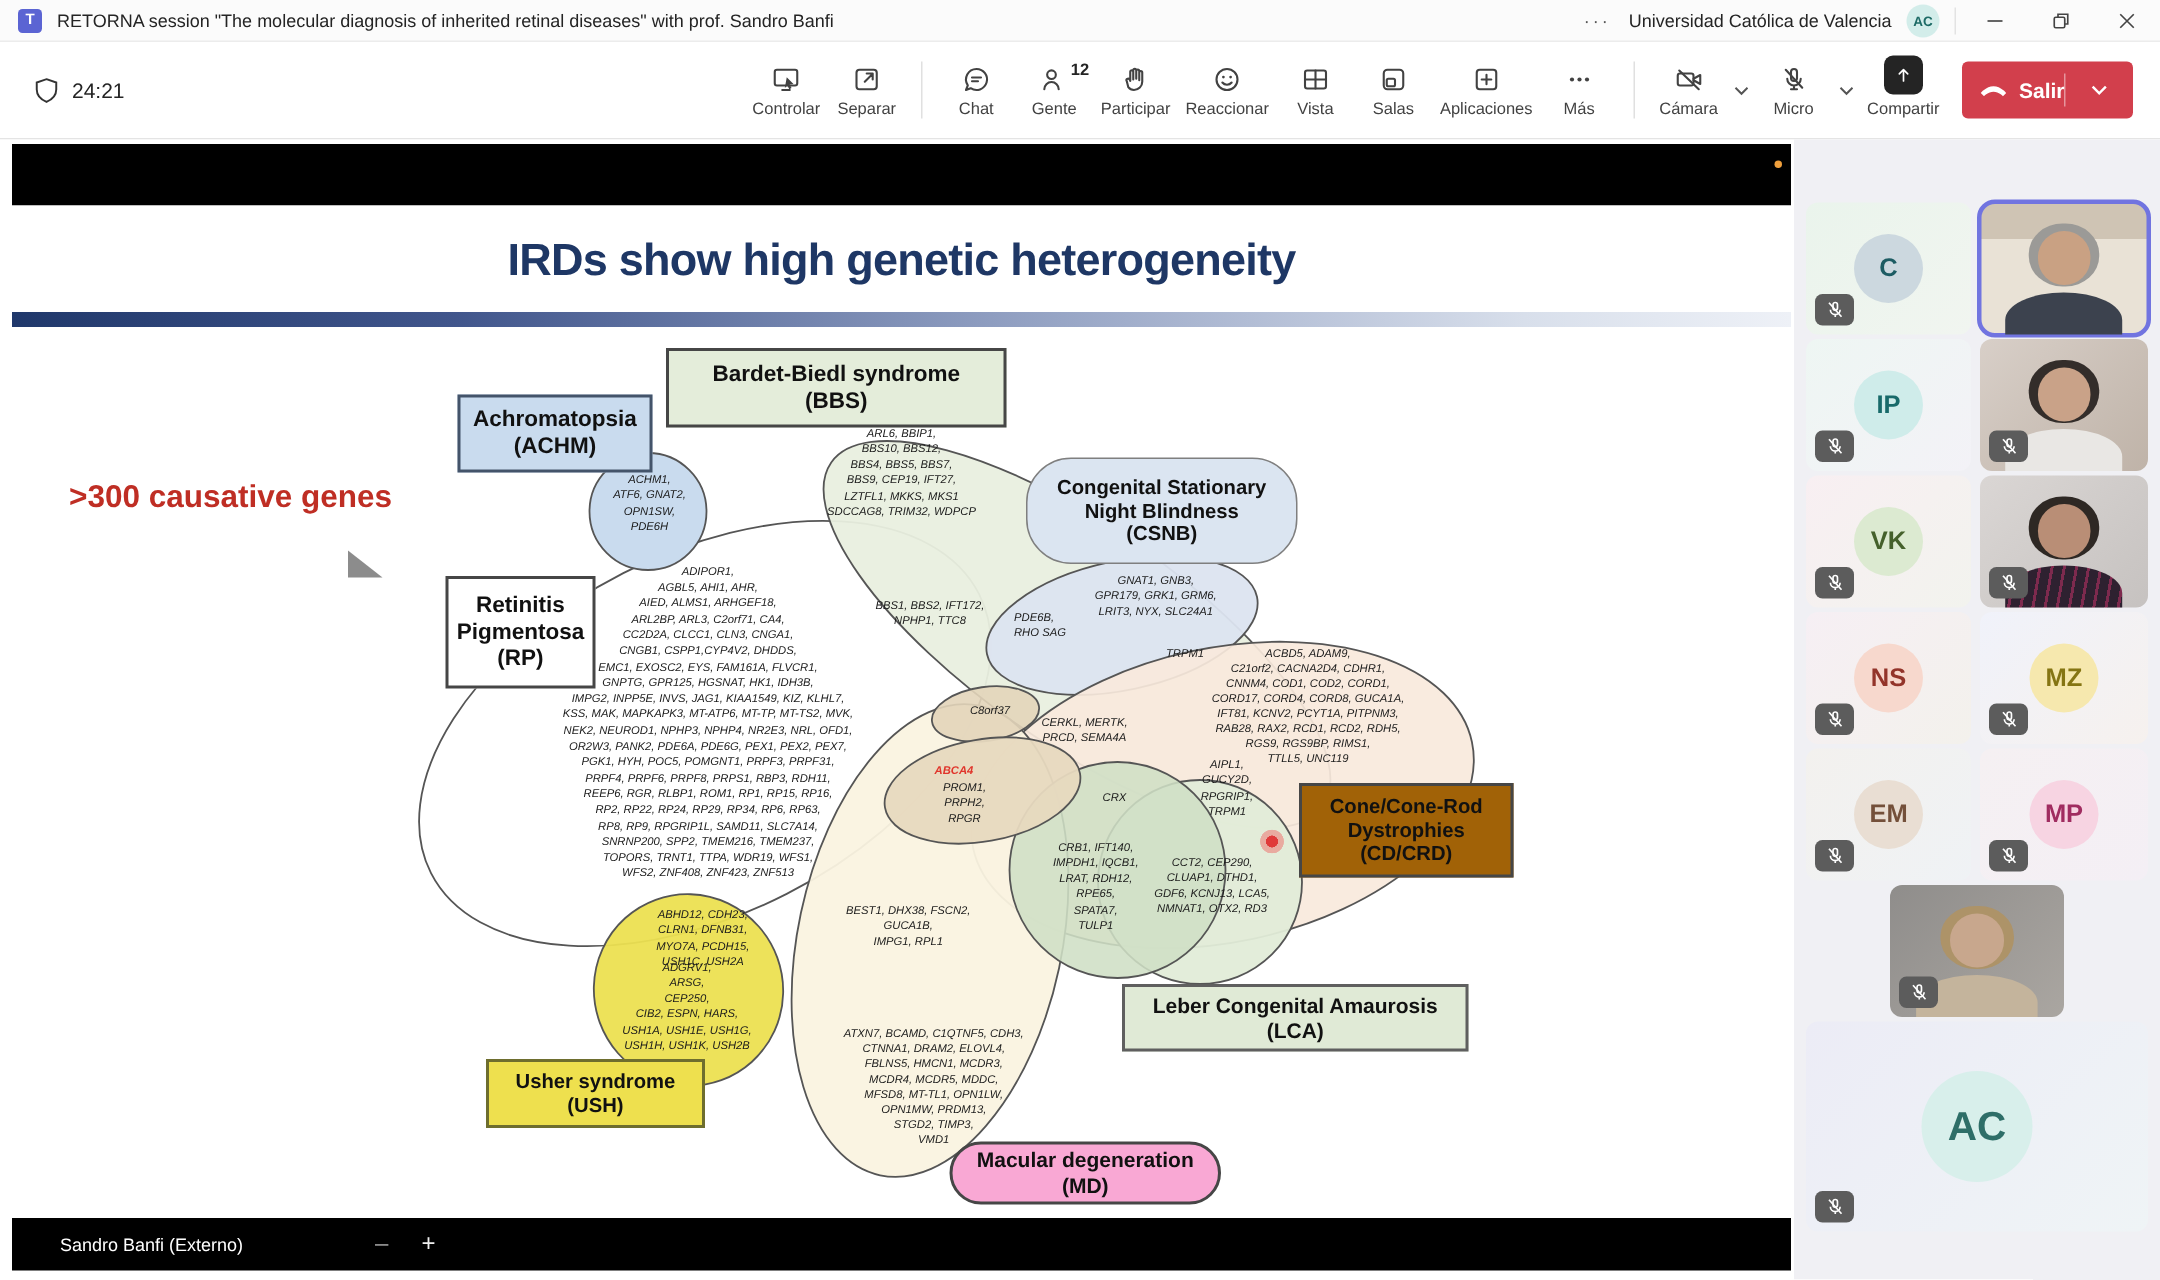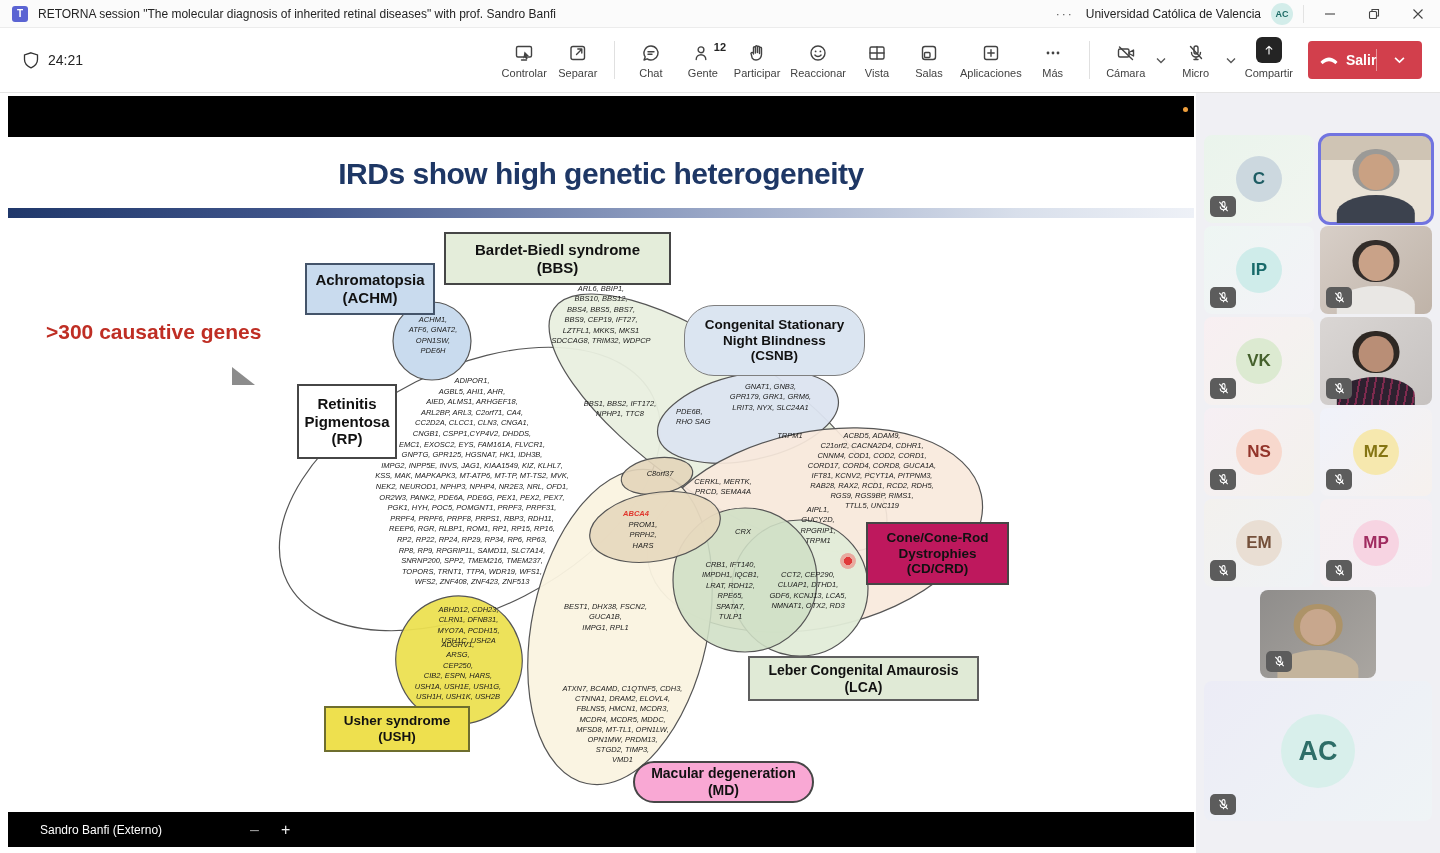--- a/index.html
+++ b/index.html
@@ -59,21 +59,21 @@
             background:linear-gradient(90deg,#20386b 0%,#41568c 25%,#8e9dc0 55%,#d8dfeb 85%,#eef1f7 100%); }
   .s-note { position:absolute; left:38px; top:183px; font-size:21px; font-weight:600; color:#bf2e24; }
   .venn { position:absolute; left:0; top:0; }
 
   .dbox { position:absolute; border:2px solid #464646; font-weight:bold; color:#111; text-align:center; white-space:pre-line;
           display:flex; align-items:center; justify-content:center; line-height:1.18; z-index:3; }
   .b-achm { left:297px; top:126px; width:130px; height:52px; background:#c9dbee; border-color:#44546a; font-size:15px; }
   .b-bbs  { left:436px; top:95px;  width:227px; height:53px; background:#e4edda; font-size:15px; }
   .b-csnb { left:676px; top:168px; width:181px; height:71px; background:#dbe5f1; border-width:1.5px; border-color:#7f7f7f; font-size:13.5px;border-radius:30px; }
   .b-rp   { left:289px; top:247px; width:100px; height:75px; background:#fff; font-size:15px; }
-  .b-cdcrd{ left:858px; top:385px; width:143px; height:63px; background:#be185d; font-size:13.5px; }
+  .b-cdcrd{ left:858px; top:385px; width:143px; height:63px; background:#a16207; font-size:13.5px; }
   .b-lca  { left:740px; top:519px; width:231px; height:45px; background:#e0ead6; border-color:#5f5f5f; font-size:14px; }
   .b-md   { left:625px; top:624px; width:181px; height:42px; background:#f9a8d4; font-size:14px;border-radius:21px; }
   .b-ush  { left:316px; top:569px; width:146px; height:46px; background:#eee04e; border-color:#6e6e2e; font-size:13.5px; }
 
   .gt { position:absolute; font-style:italic; font-size:7.5px; line-height:10.4px; color:#1a1a1a; text-align:center;
         white-space:pre-line; z-index:2; }
   .gt-achm  { left:384px; top:178px; width:82px; }
   .gt-bbs   { left:513px; top:147px; width:160px; }
   .gt-rp    { left:283px; top:239px; width:362px; line-height:10.6px; }
   .gt-bbsrp { left:552px; top:262px; width:120px; }
@@ -426,21 +426,21 @@
 RAB28, RAX2, RCD1, RCD2, RDH5,
 RGS9, RGS9BP, RIMS1,
 TTLL5, UNC119</div>
       <div class="gt gt-c8">C8orf37</div>
       <div class="gt gt-cerkl">CERKL, MERTK,
 PRCD, SEMA4A</div>
       <div class="gt gt-abca4">
         <span class="red">ABCA4</span>
         <div class="rest">PROM1,
 PRPH2,
-HARS</div>
+RPGR</div>
       </div>
       <div class="gt gt-crx">CRX</div>
       <div class="gt gt-aipl">AIPL1,
 GUCY2D,
 RPGRIP1,
 TRPM1</div>
       <div class="gt gt-crb1">CRB1, IFT140,
 IMPDH1, IQCB1,
 LRAT, RDH12,
 RPE65,

